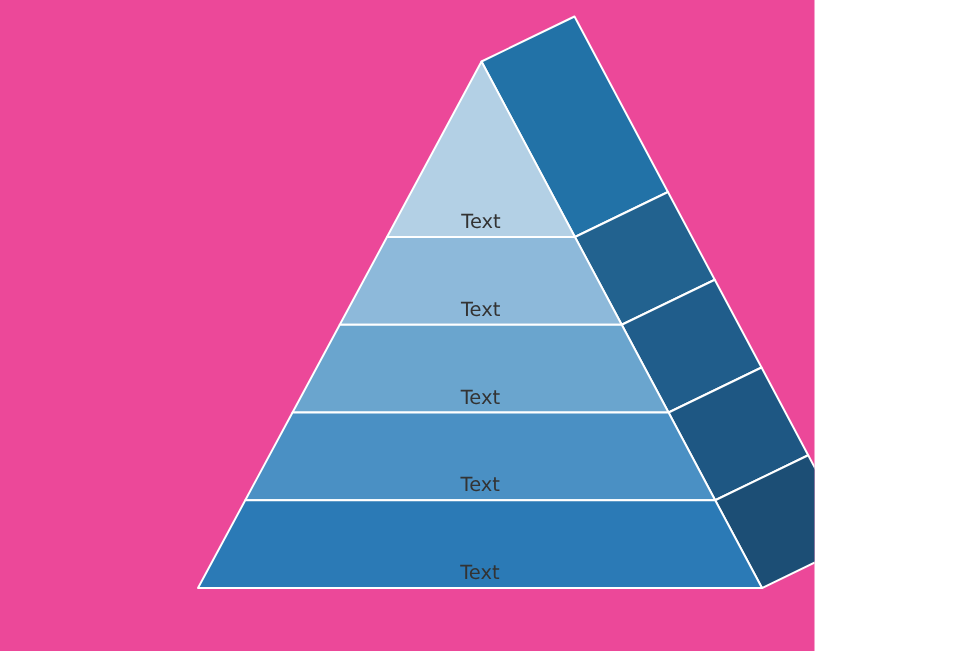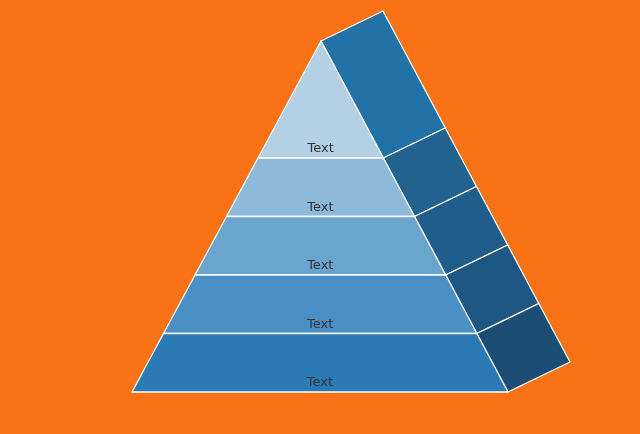--- a/index.html
+++ b/index.html
@@ -3,23 +3,23 @@
 <meta charset="utf-8">
 <style>
   html, body {
     margin: 0;
     padding: 0;
     background: #ffffff;
     font-family: "DejaVu Sans", "Liberation Sans", sans-serif;
   }
   .canvas-wrap {
     position: relative;
-    width: 640px;
+    width: 543px;
     height: 434px;
-    background: #f97316;
+    background: #ec4899;
     overflow: hidden;
   }
   svg { display: block; }
   .level-face { stroke: #ffffff; stroke-width: 1.3; stroke-linejoin: round; }
   .level-label {
     font-family: "DejaVu Sans", "Liberation Sans", sans-serif;
     font-size: 13px;
     fill: #333333;
   }
 </style>

